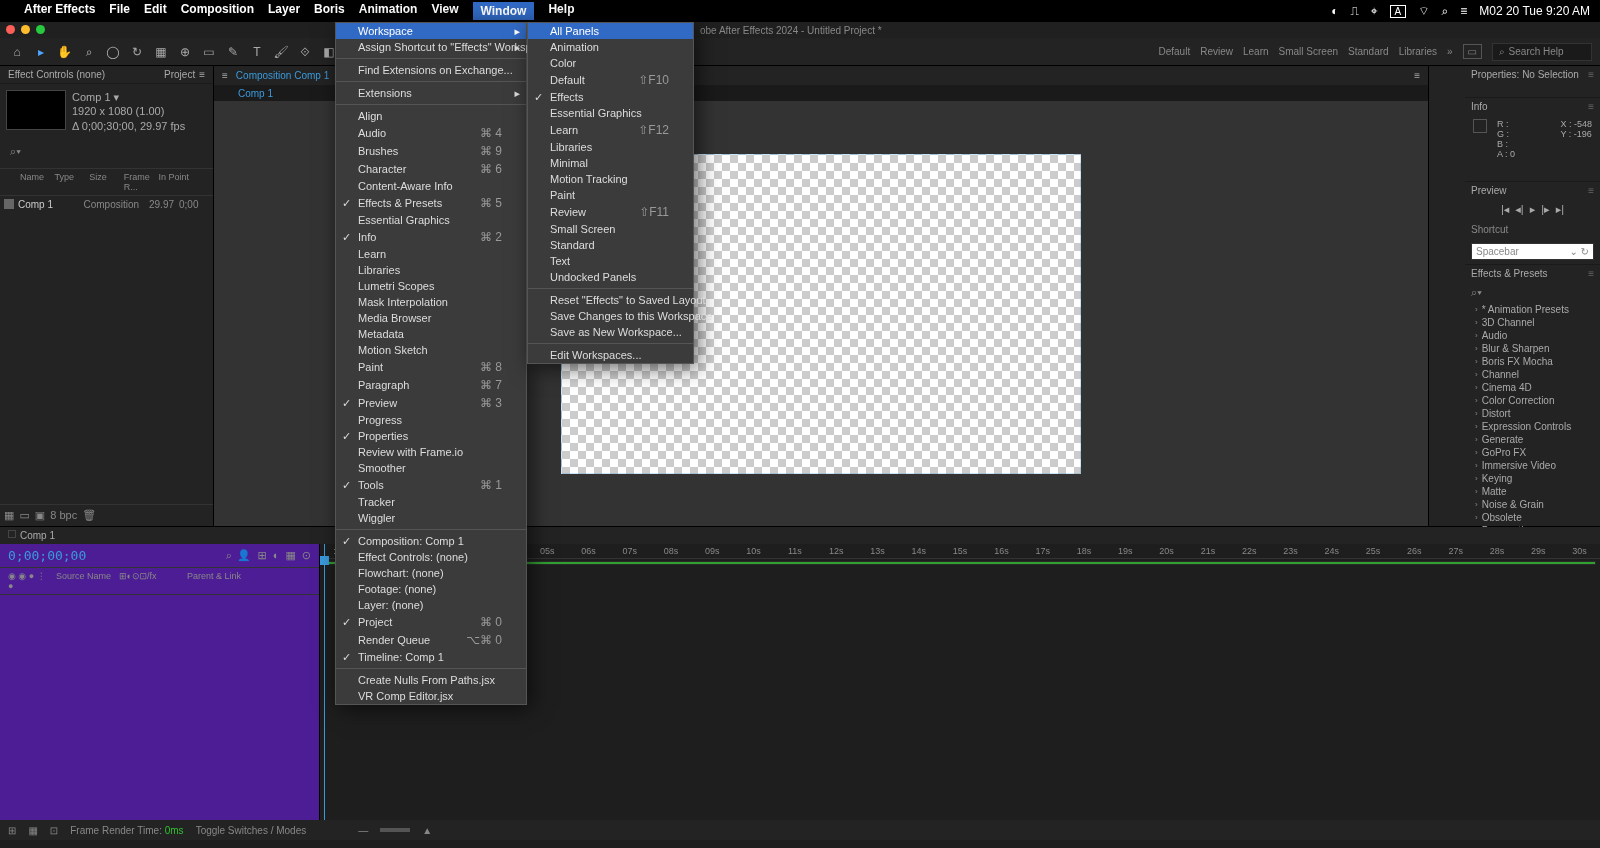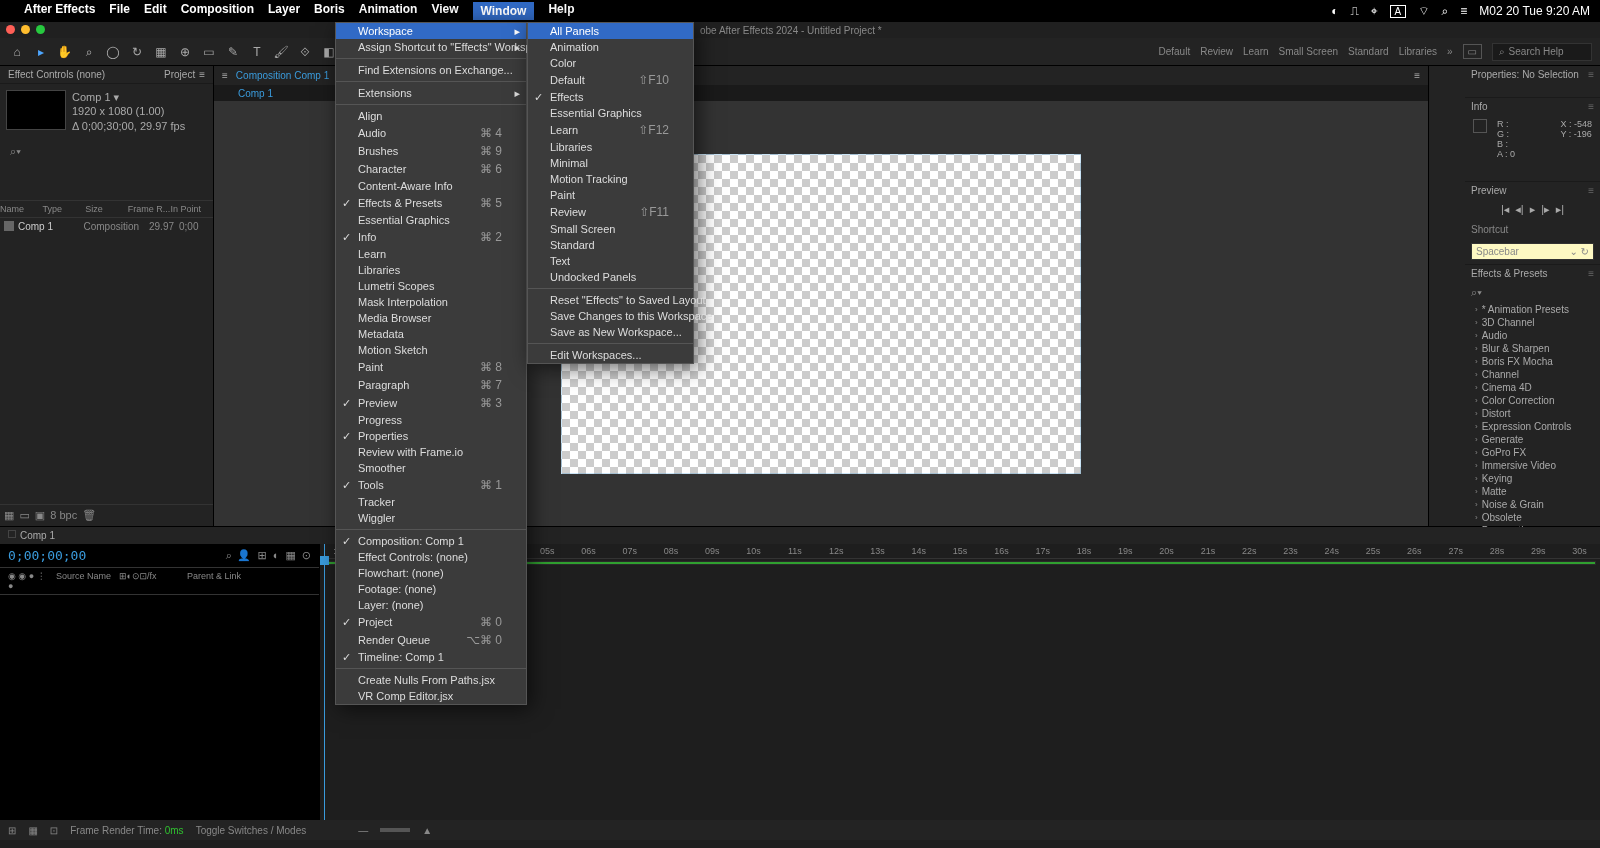--- a/index.html
+++ b/index.html
@@ -30,21 +30,21 @@
     .main { display: flex; height: 460px; }
     .project-panel { width: 214px; background: #232323; border-right: 1px solid #000; display: flex; flex-direction: column; }
     .panel-header { background: #232323; padding: 3px 8px; font-size: 10px; color: #aaa; border-bottom: 1px solid #1a1a1a; display: flex; align-items: center; }
 
     .proj-content { padding: 6px; }
     .comp-thumb { display: flex; gap: 6px; }
     .thumb { width: 60px; height: 40px; background: #000; border: 1px solid #444; }
     .comp-info { font-size: 11px; color: #aaa; line-height: 1.3; }
     .search-row { margin-top: 8px; padding: 4px; display:flex; }
     .search-row .sicon { color:#888; font-size:11px; }
-    .proj-table-head { display: flex; font-size: 9px; color: #888; padding: 3px 0; border-top: 1px solid #333; border-bottom: 1px solid #333; margin-top: 32px; }
+    .proj-table-head { display: flex; font-size: 9px; color: #888; padding: 3px 20px; border-top: 1px solid #333; border-bottom: 1px solid #333; }
     .proj-table-head span { flex: 1; }
     .proj-row { display: flex; font-size: 10px; padding: 3px 4px; color: #ccc; align-items:center; }
     .proj-row .fold { width: 10px; height: 10px; background:#666; margin-right:4px; }
 
     
     .comp-viewer { flex: 1; background: #1a1a1a; display: flex; flex-direction: column; }
     .comp-tabs { background: #232323; padding: 4px 8px; font-size: 10px; color: #aaa; display: flex; gap: 8px; }
     .comp-tab { color: #3a9bdc; }
     .canvas-area { flex: 1; display: flex; align-items: center; justify-content: center; background: #333; position: relative; }
     .checker { width: 520px; height: 320px; background-image:
@@ -58,31 +58,31 @@
 
     
     .right-panels { width: 172px; background: #232323; border-left: 1px solid #000; display: flex; flex-direction: column; padding-left: 36px; }
     .rpanel { border-bottom: 1px solid #1a1a1a; }
     .rpanel-head { padding: 3px 6px; font-size: 10px; color: #aaa; display:flex; align-items:center; }
     .rpanel-head .menu-icon { margin-left:auto; color:#666; }
     .info-body { padding: 4px 8px; font-size: 9px; color: #aaa; display: flex; gap: 10px; }
     .info-sw { width:14px; height:14px; border:1px solid #555; }
     .preview-ctrls { display: flex; justify-content: center; gap: 6px; padding: 4px; color: #aaa; font-size:11px; }
     .shortcut-row { padding: 4px 6px; font-size: 10px; color: #888; }
-    .shortcut-sel { background: #fef9c3; border: 1px solid #333; padding: 2px 4px; display:flex; }
+    .shortcut-sel { background: #ffffff; border: 1px solid #333; padding: 2px 4px; display:flex; }
     .preset-search { padding: 4px 6px; }
     .preset-list { overflow-y: hidden; font-size: 10px; color: #aaa; }
     .preset-item { padding: 1px 10px; display:flex; align-items:center; gap:4px; }
     .preset-item::before { content:"›"; color:#888; font-size:8px; }
 
     
     .timeline { background: #1e1e1e; height: 294px; border-top: 1px solid #000; display: flex; flex-direction: column; }
     .tl-tabs { background: #232323; padding: 3px 8px; font-size: 10px; color: #aaa; display: flex; }
     .tl-body { display: flex; flex: 1; }
-    .tl-left { width: 320px; background: #000000; border-right: 1px solid #000; }
+    .tl-left { width: 320px; background: #4c1d95; border-right: 1px solid #000; }
     .tl-header { display: flex; align-items: center; padding: 4px 8px; gap: 6px; }
     .timecode { color: #3a9bdc; font-size: 13px; font-family: monospace; }
     .tl-icons { display: flex; gap: 6px; font-size: 11px; color: #888; margin-left:auto; }
     .tl-cols { display: flex; font-size: 9px; color: #888; padding: 3px 8px; border-top: 1px solid #333; border-bottom: 1px solid #333; gap: 8px; }
     .tl-right { flex: 1; background: #1e1e1e; position:relative; }
     .tl-ruler { display: flex; font-size: 9px; color: #888; padding: 2px 0; border-bottom:1px solid #333; }
     .tl-ruler span { flex:1; text-align:center; }
     .tl-track { height: 4px; background: #30a030; margin: 2px 4px; border: 1px solid #2a2a2a; }
     .playhead { position:absolute; left:4px; top:0; bottom:0; width:1px; background:#3a9bdc; }
     .playhead::before { content:""; position:absolute; top:12px; left:-4px; width:9px; height:9px; background:#3a9bdc; }

